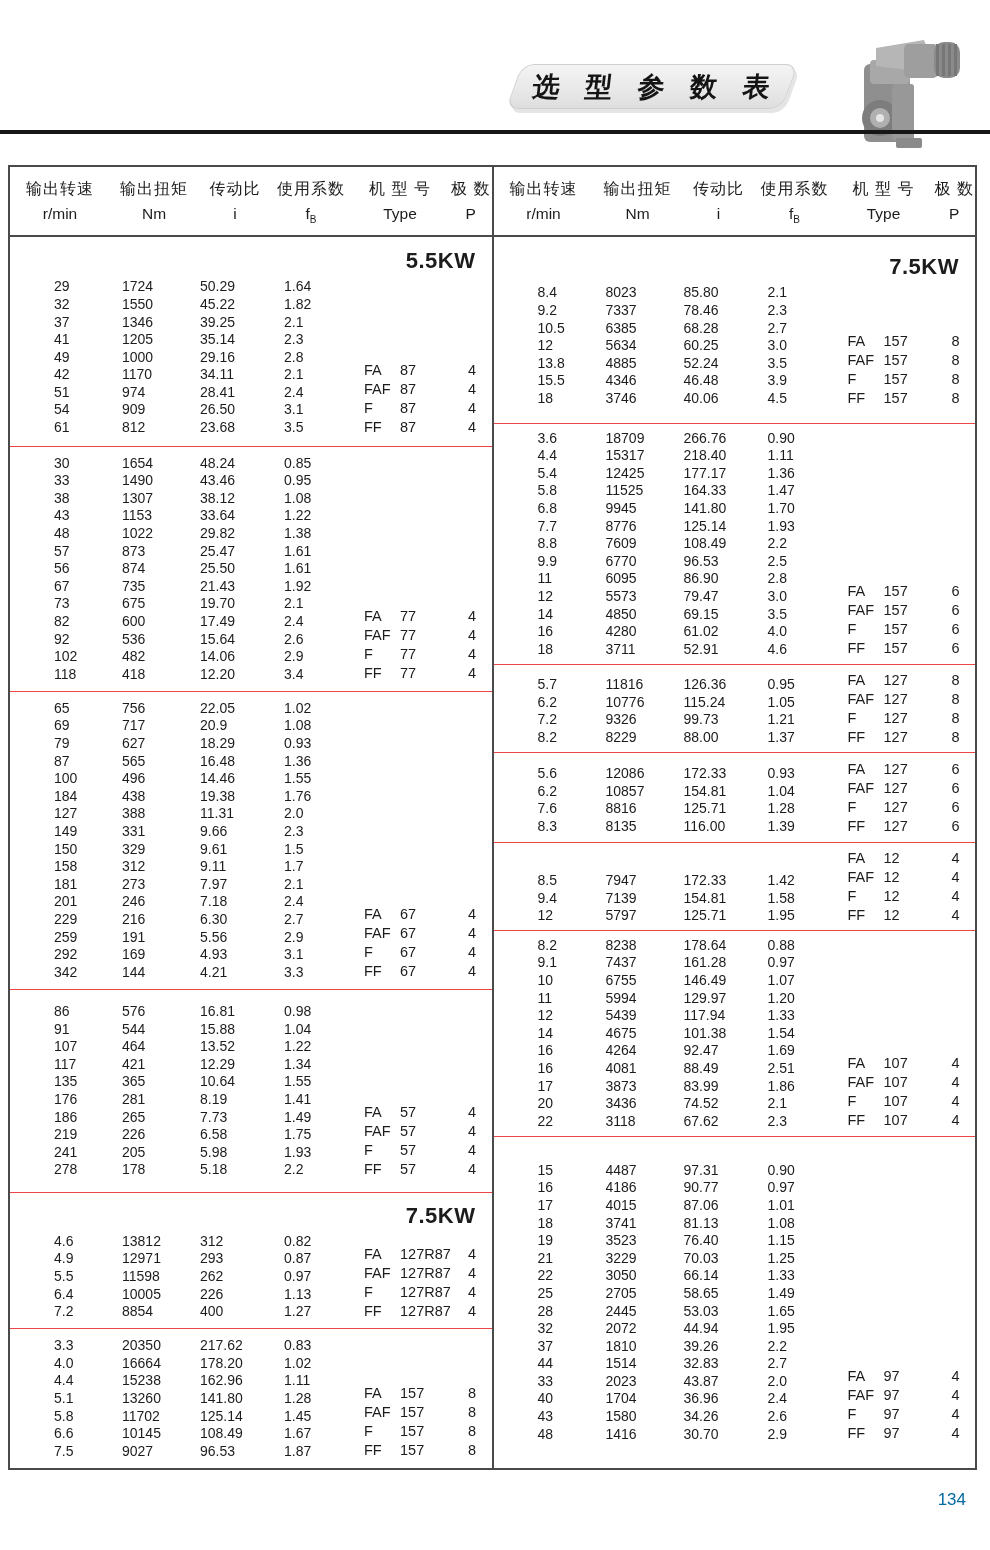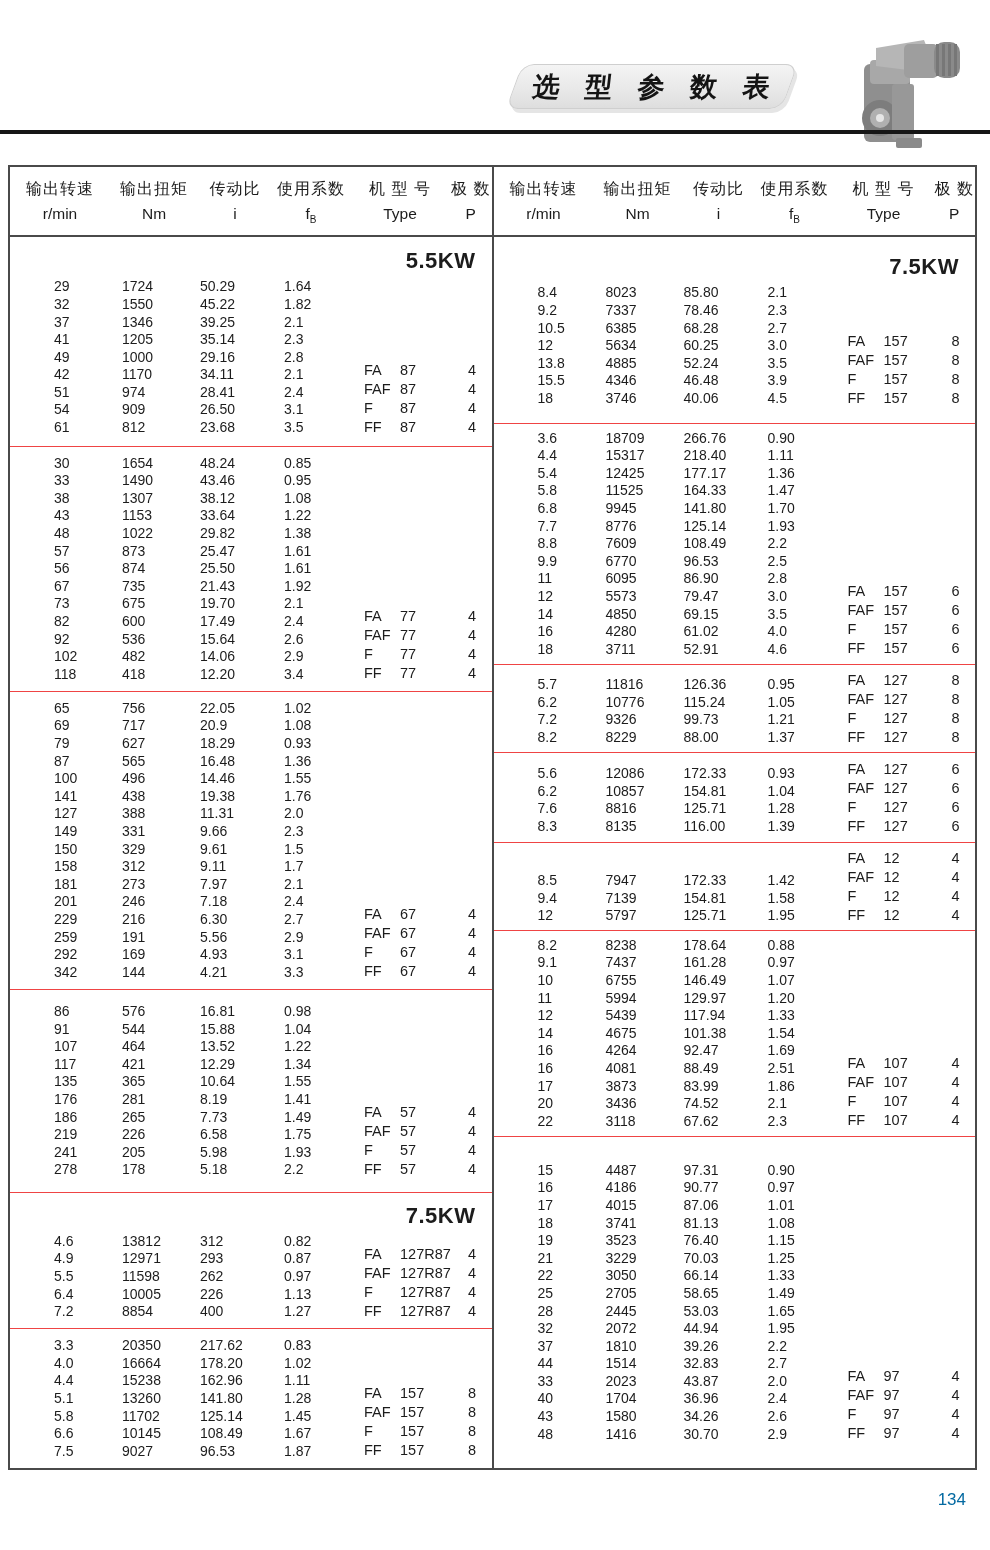--- a/index.html
+++ b/index.html
@@ -400,21 +400,21 @@
                   </div>
 
                   <div class="row">
                     <span>100</span>
                     <span>496</span>
                     <span>14.46</span>
                     <span>1.55</span>
                   </div>
 
                   <div class="row">
-                    <span>141</span>
+                    <span>184</span>
                     <span>438</span>
                     <span>19.38</span>
                     <span>1.76</span>
                   </div>
 
                   <div class="row">
                     <span>127</span>
                     <span>388</span>
                     <span>11.31</span>
                     <span>2.0</span>

